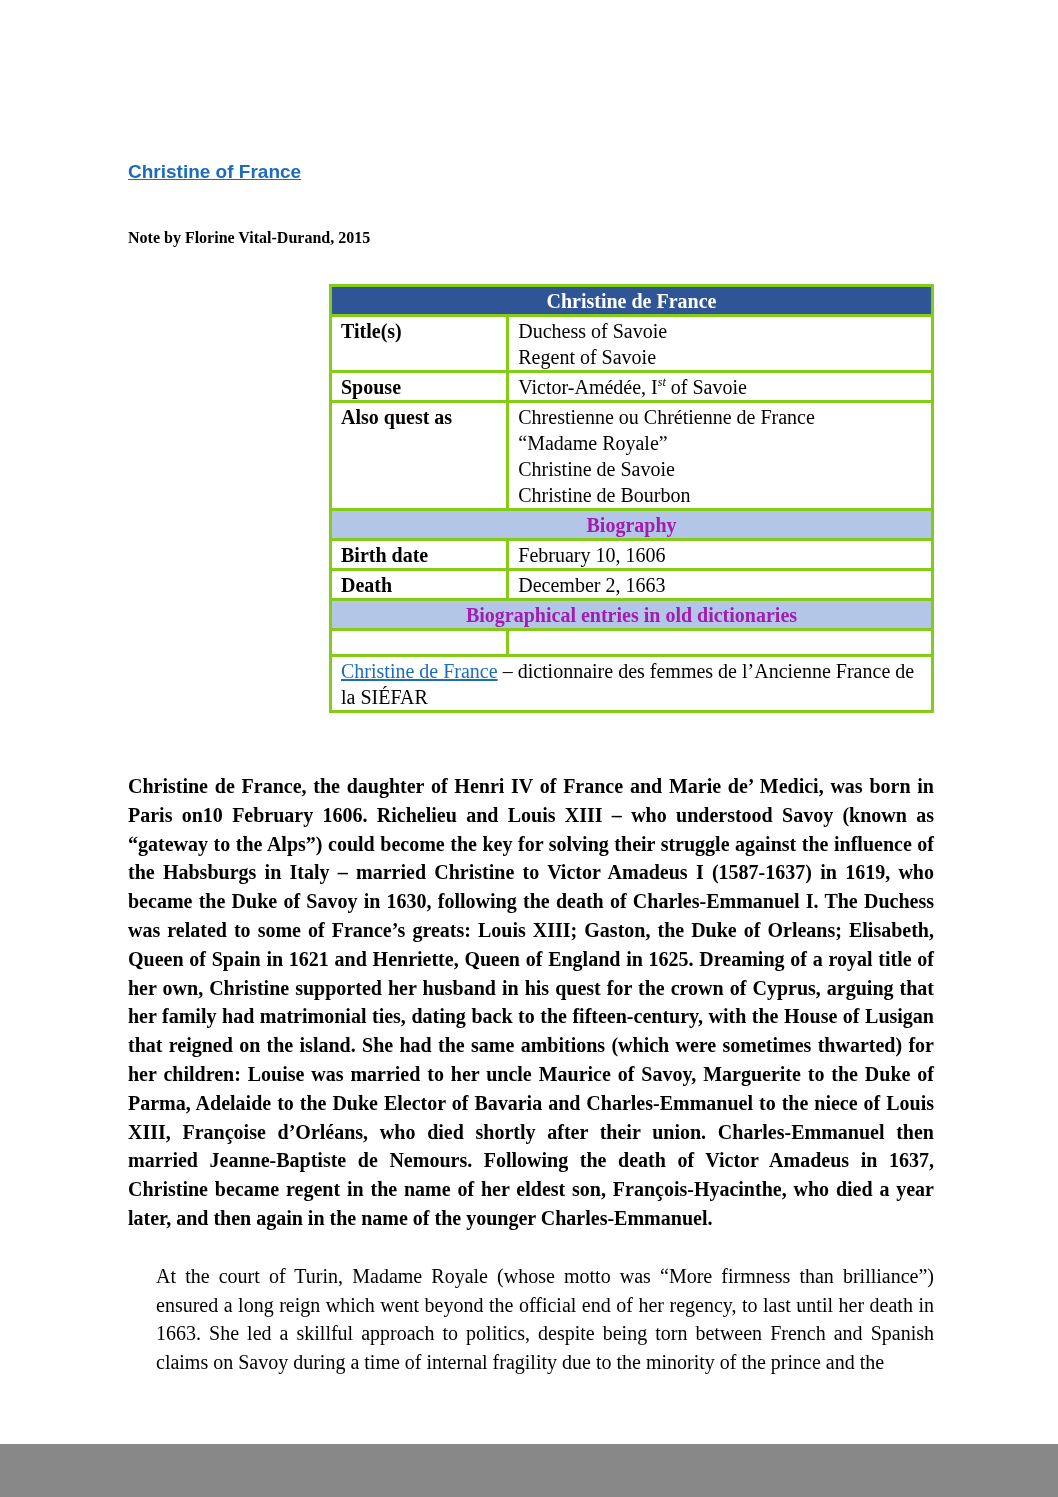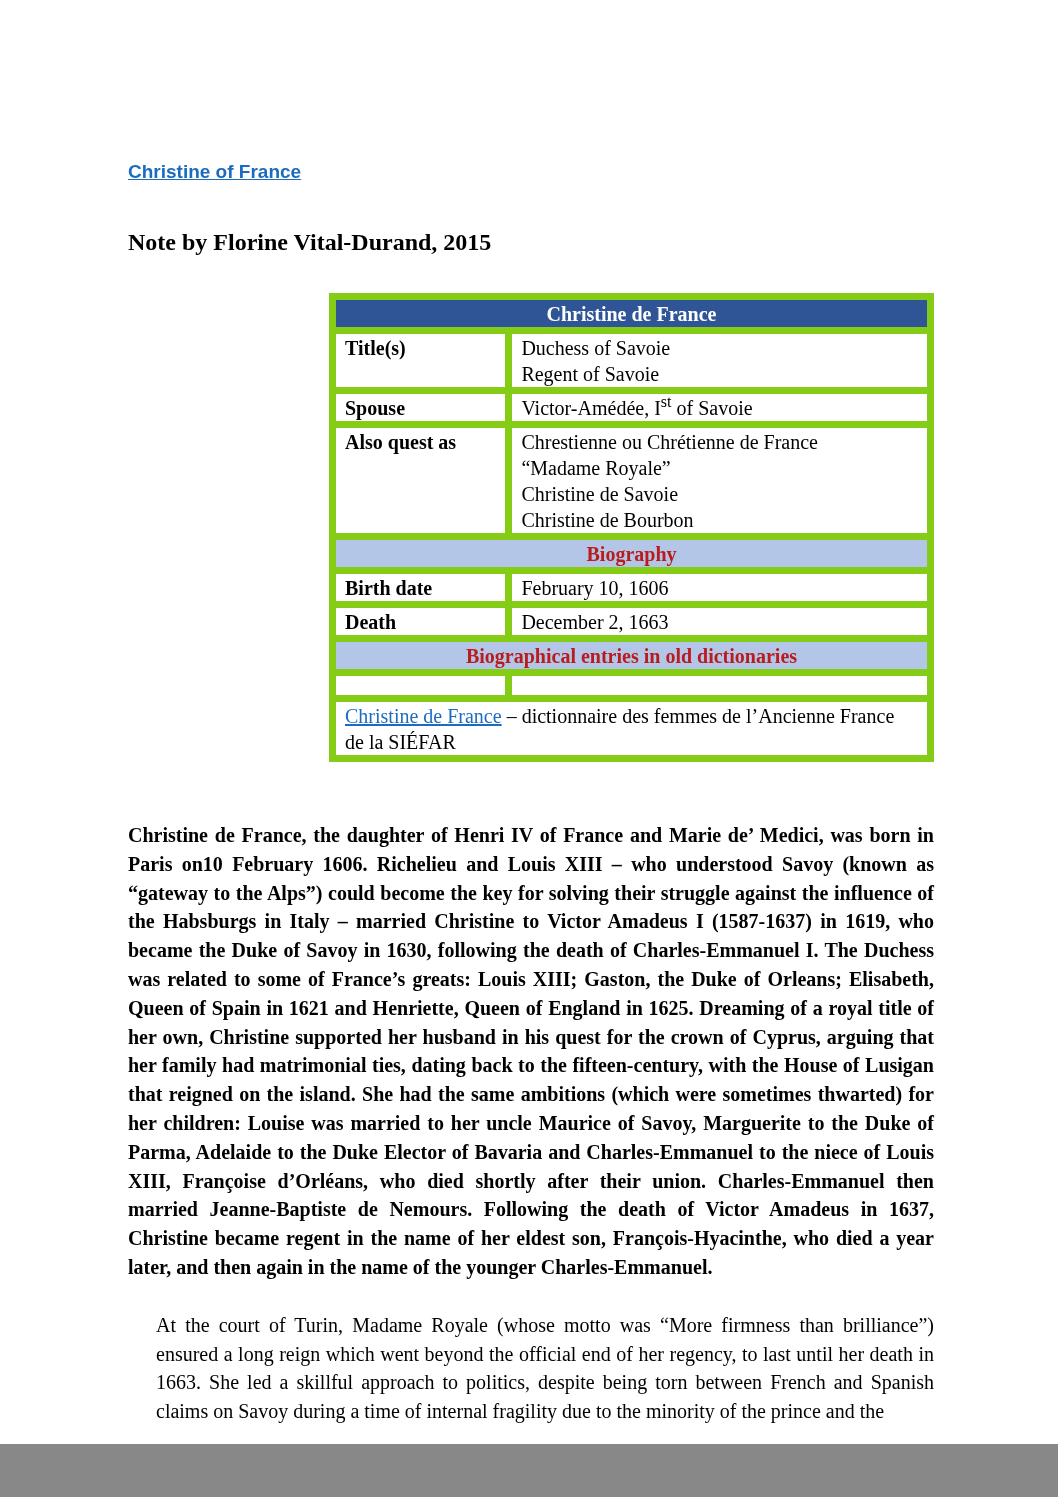--- a/index.html
+++ b/index.html
@@ -21,57 +21,58 @@
     font-family: "Liberation Sans", sans-serif;
     font-size: 19px;
     font-weight: bold;
     color: #1b6cc0;
     text-decoration: underline;
     display: inline-block;
     cursor: pointer;
   }
   .byline {
     margin-top: 46px;
-    font-size: 24px;
+    font-size: 16px;
     font-weight: bold;
   }
   .infobox-wrap { margin-top: 37px; }
   table.infobox {
     border-collapse: collapse;
     width: 605px;
     margin-left: 201px;
     border: 2px solid #000;
     font-size: 20px;
   }
   table.infobox td {
-    border: 7px solid #84cc16;
+    border: 3px solid #84cc16;
     padding: 1px 9px 0 9px;
     line-height: 26px;
     vertical-align: top;
   }
   table.infobox td.hdr {
     background: #2f5597;
     color: #ffffff;
     font-weight: bold;
     text-align: center;
     height: 27px;
   }
   table.infobox td.sect {
     background: #b4c6e7;
-    color: #b91c1c;
+    color: #a21caf;
     font-weight: bold;
     text-align: center;
     height: 27px;
   }
   table.infobox td.lbl { font-weight: bold; }
   table.infobox tr.empty td { height: 26px; }
   table.infobox sup {
-    font-size: 16px;
+    font-size: 12px;
     line-height: 0;
     vertical-align: super;
+    font-style: italic;
   }
   .cell-link, .online-link {
     color: #1b6cc0;
     text-decoration: underline;
     cursor: pointer;
   }
   .body-text {
     font-size: 20px;
     line-height: 28.8px;
     text-align: justify;

